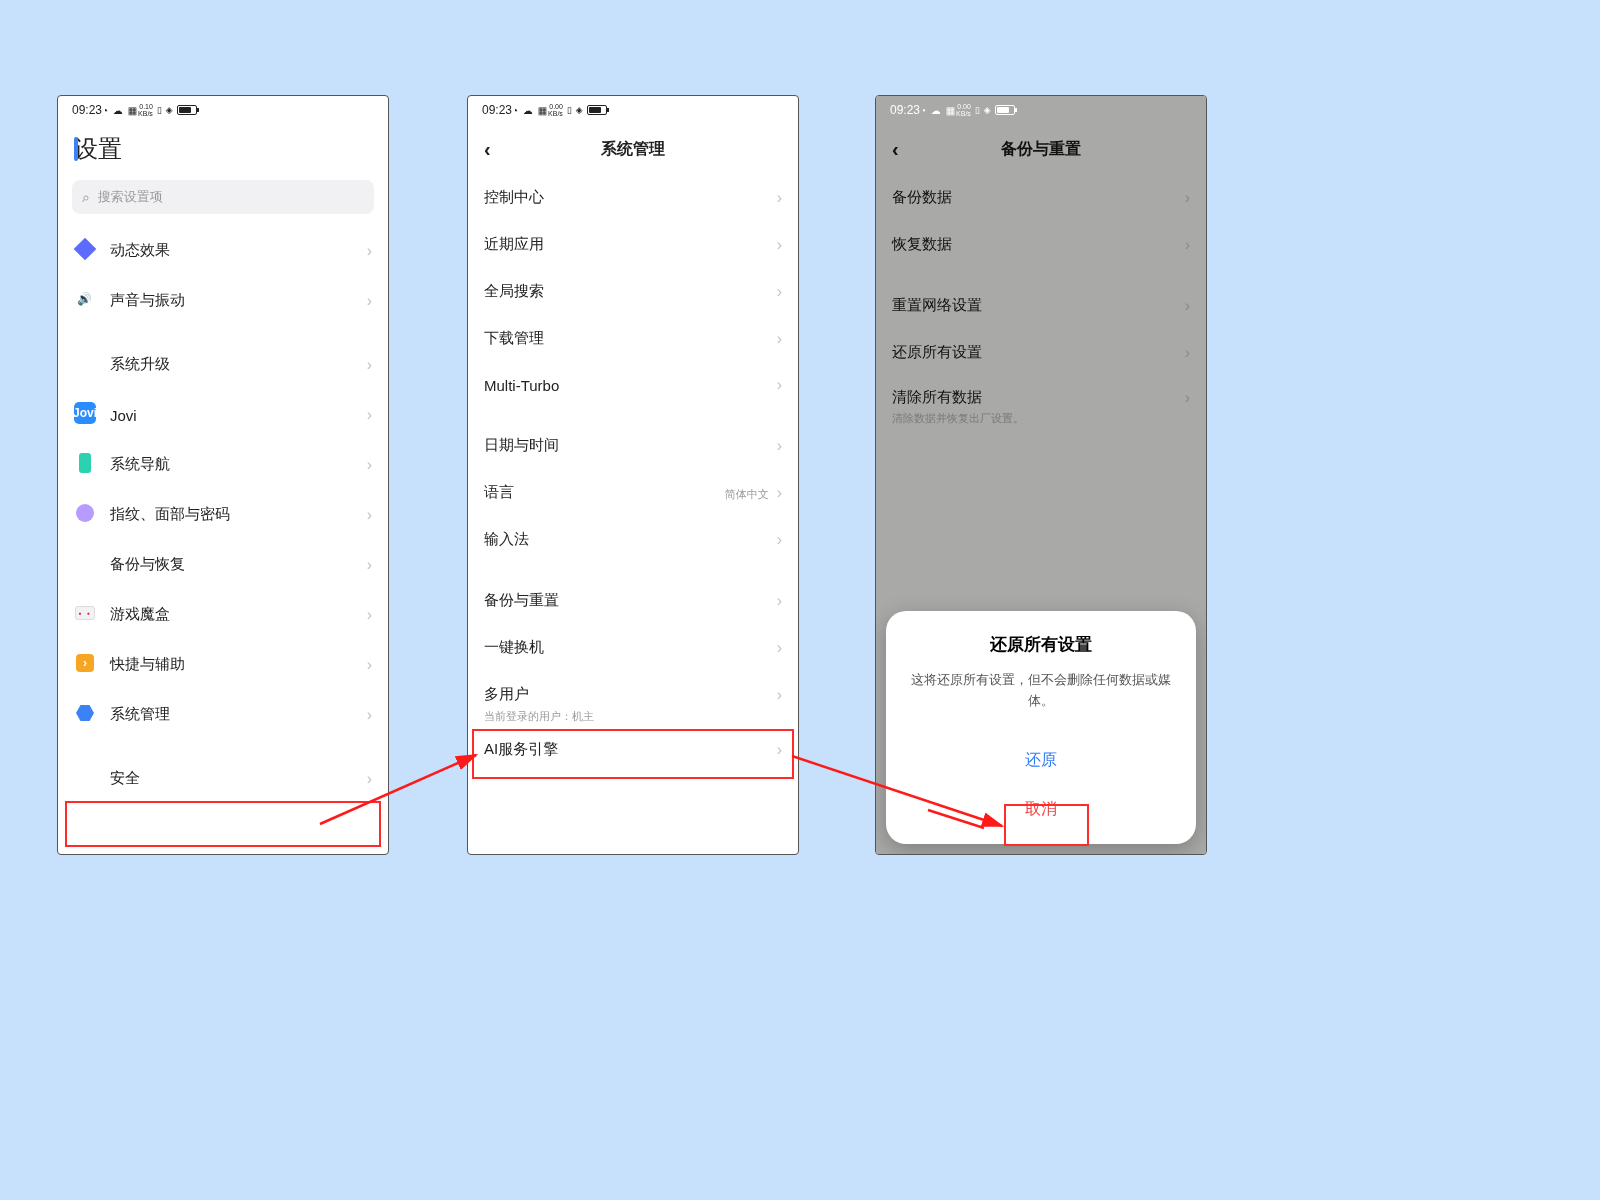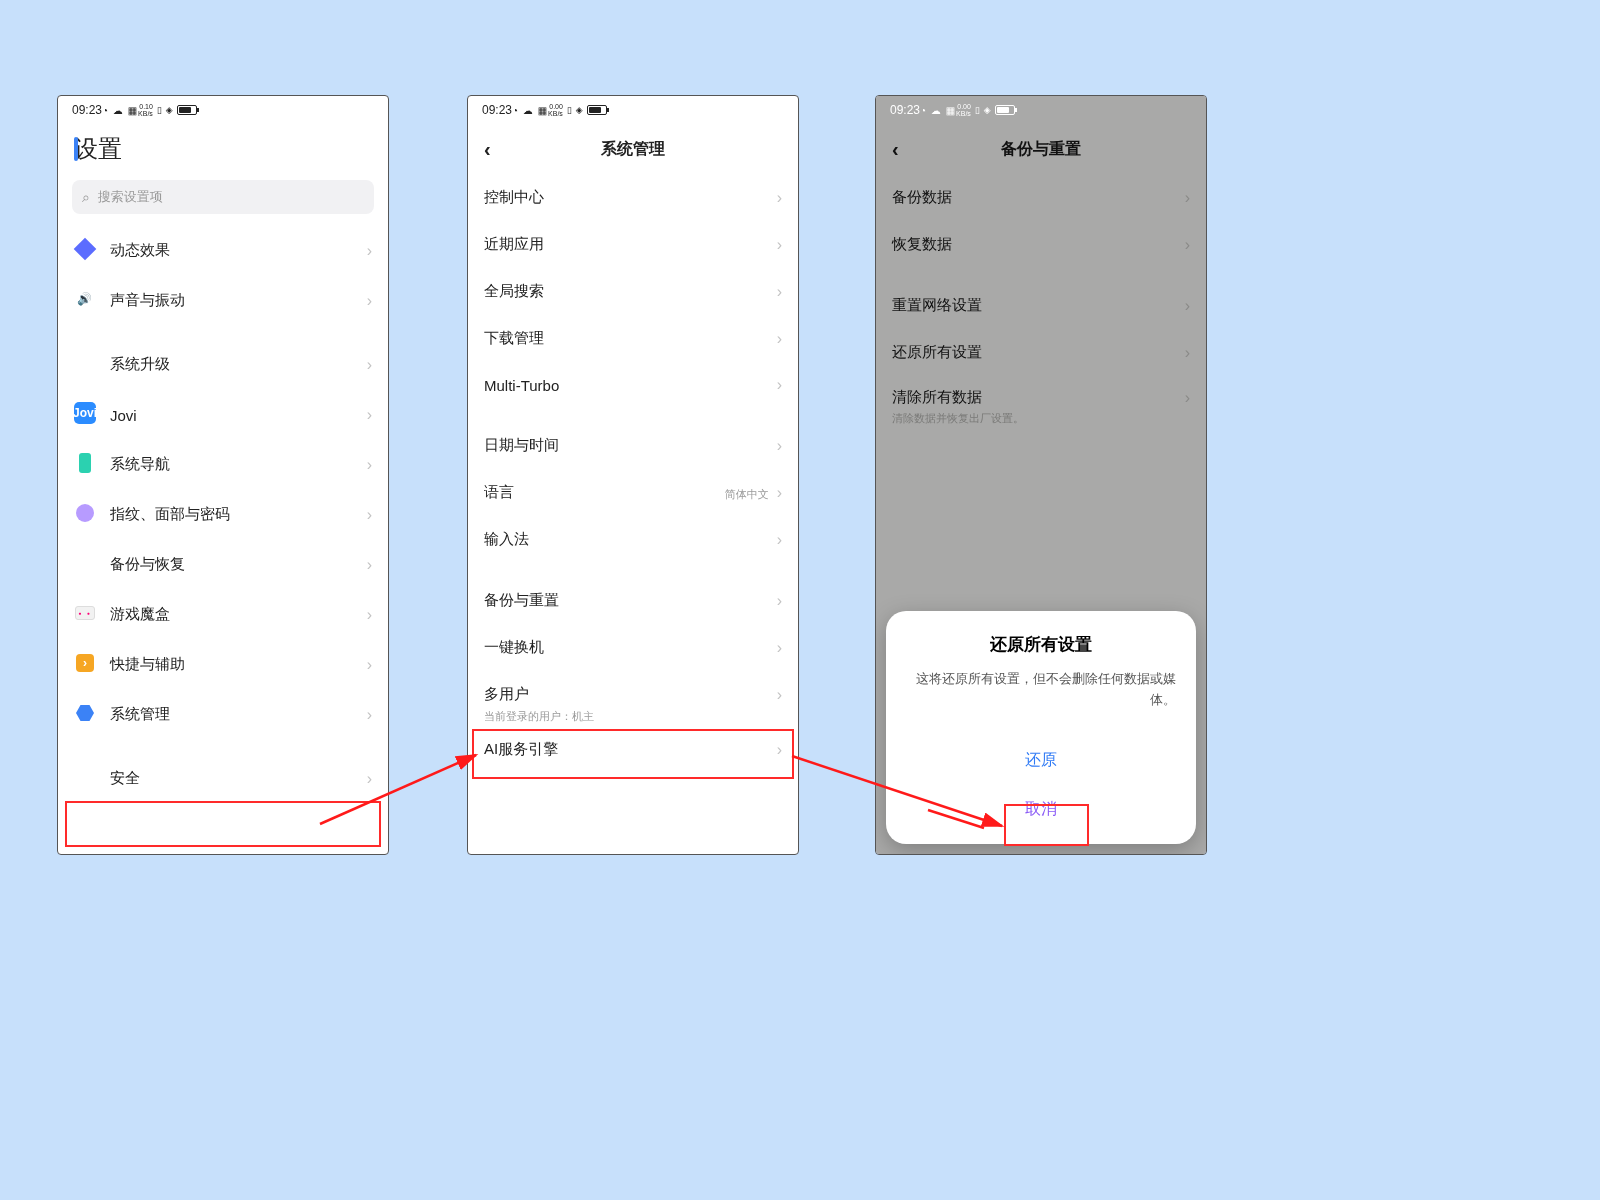--- a/index.html
+++ b/index.html
@@ -119,23 +119,23 @@
   .phone.p3 .row.withsub .toprow .label { flex:1; }
 
   .sheet {
     position:absolute; left:10px; right:10px; bottom:10px;
     background:#fff; border-radius:20px;
     padding: 22px 20px 10px;
     box-shadow: 0 6px 22px rgba(0,0,0,.25);
     text-align:center;
   }
   .sheet h3 { font-size:17px; font-weight:700; margin-bottom:14px; }
-  .sheet .desc { font-size:13px; color:#555; text-align:right; line-height:1.6; margin-bottom:24px;font-family:Liberation Mono, monospace; }
+  .sheet .desc { font-size:13px; color:#555; text-align:center; line-height:1.6; margin-bottom:24px; }
   .sheet .act { padding:14px 0; font-size:16px; color:#2f7af5; cursor:pointer; }
-  .sheet .act.cancel { color:#8b5cf6; }
+  .sheet .act.cancel { color:#ef4444; }
 
   
   .hl { border:2px solid #ff2a2a; position:absolute; pointer-events:none; }
 
   
   .arrow-svg { position:absolute; pointer-events:none; overflow:visible; }
 </style>
 </head>
 <body>
 

